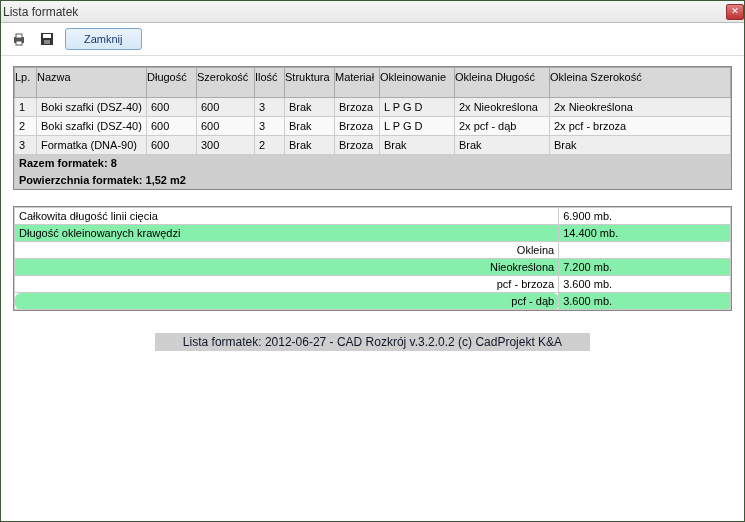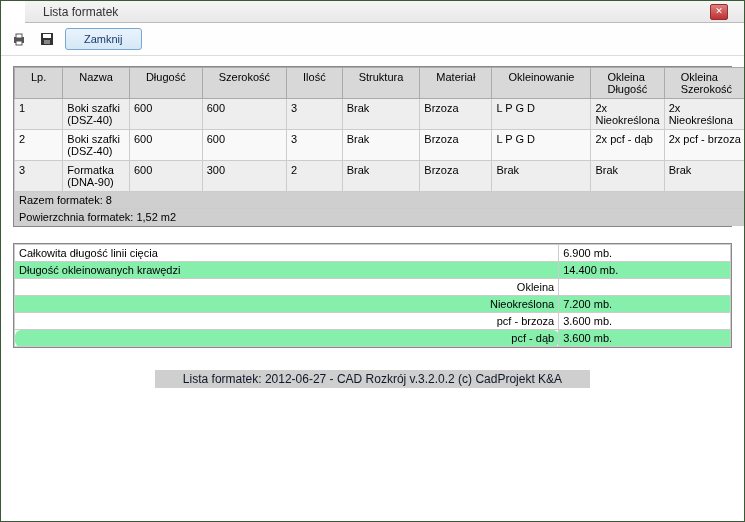--- a/index.html
+++ b/index.html
@@ -20,24 +20,23 @@
     border: 1px solid #3a5a36;
     display: flex;
     flex-direction: column;
   }
   .titlebar {
     height: 22px;
     background: linear-gradient(to bottom, #f5f5f5, #e8e8e8);
     border-bottom: 1px solid #bbb;
     display: flex;
     align-items: center;
-    padding: 0 16px;
+    padding: 0 0;
     font-size: 12px;
     color: #333;
-    margin-left: 24px;
   }
   .titlebar-title { flex: 1; padding-left: 2px; }
   .close-btn {
     width: 18px;
     height: 16px;
     background: linear-gradient(to bottom, #e08080, #c03030);
     border: 1px solid #903030;
     border-radius: 2px;
     color: #fff;
     font-size: 9px;
@@ -83,40 +82,40 @@
     margin-bottom: 16px;
   }
   table {
     width: 100%;
     border-collapse: collapse;
     font-size: 11px;
   }
   th {
     background: #d8d8d8;
     border: 1px solid #aaa;
-    padding: 3px 16px;
+    padding: 3px 0;
     text-align: left;
     font-weight: normal;
     vertical-align: top;
     height: 30px;
     color: #000;
   }
   td {
     border: 1px solid #ccc;
     padding: 3px 4px;
     text-align: left;
     vertical-align: top;
     color: #000;
   }
   tr.even td { background: #eee; }
   tr.odd td { background: #f9f9f9; }
   .summary-row td {
     background: #cfcfcf;
     border-top: 1px solid #aaa;
-    font-weight: normal;
+    font-weight: bold;
     padding: 2px 4px;
   }
   .stats-table td {
     border: 1px solid #ccc;
     padding: 2px 4px;
   }
   .stats-table tr.alt td { background: #86efac; }
   .footer-bar {
     text-align: center;
     margin-top: 22px;

